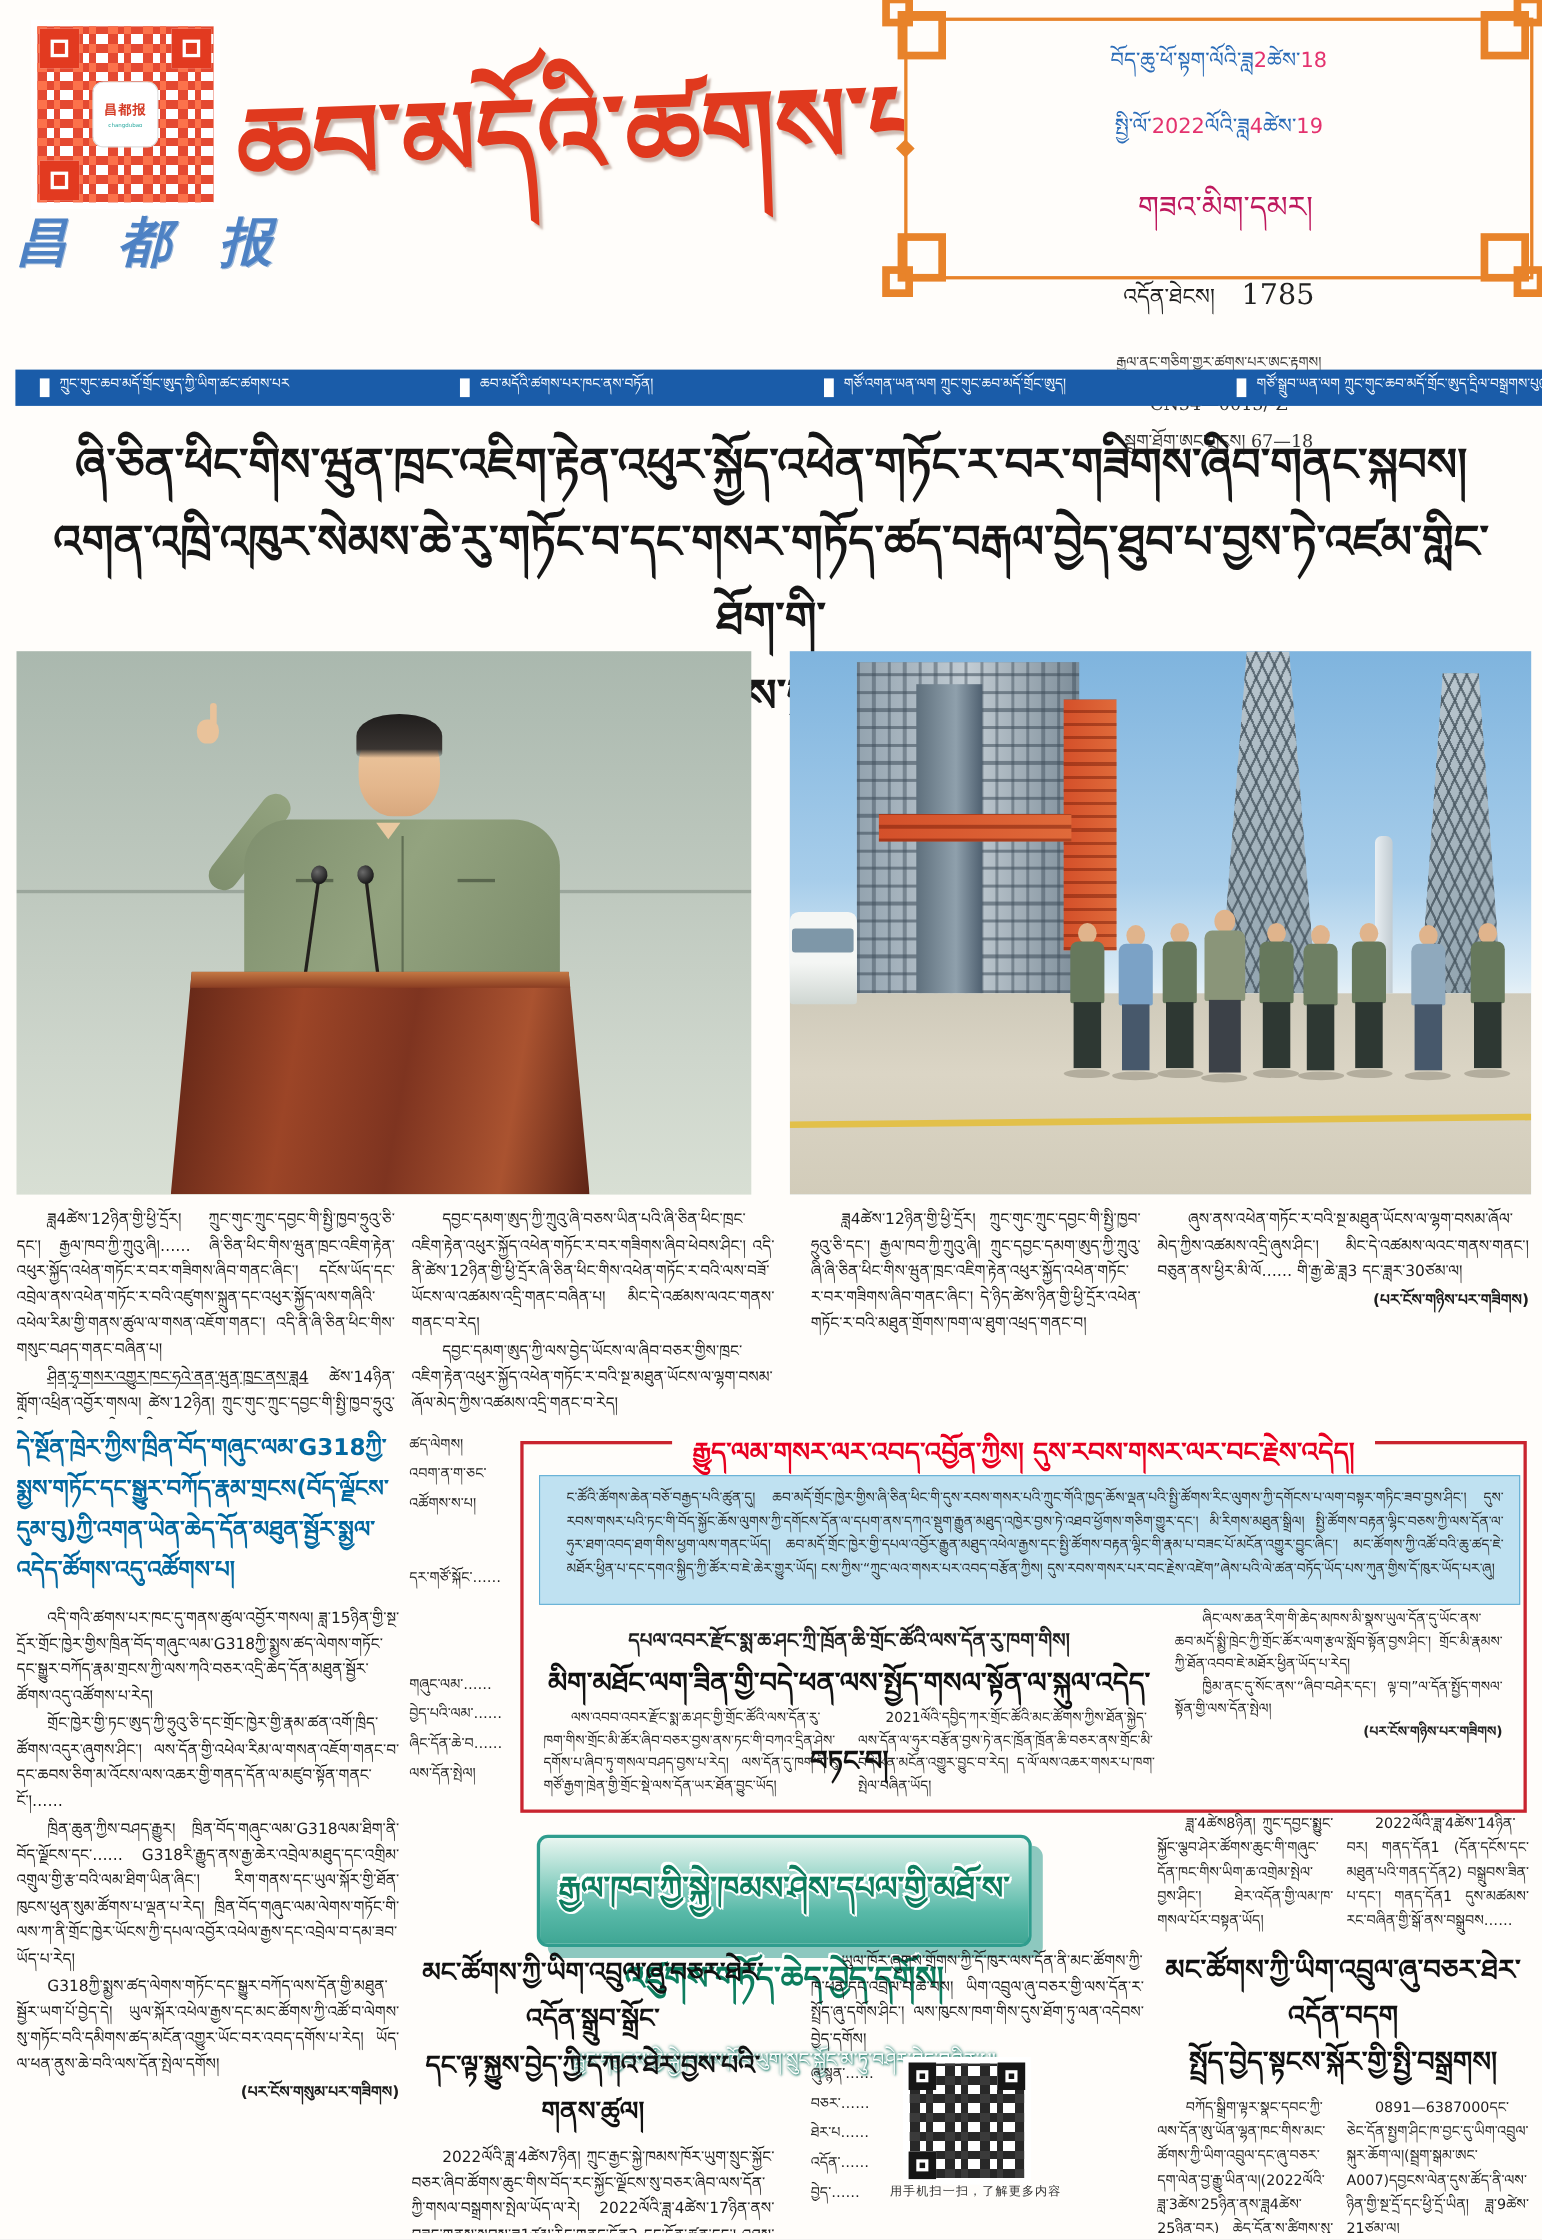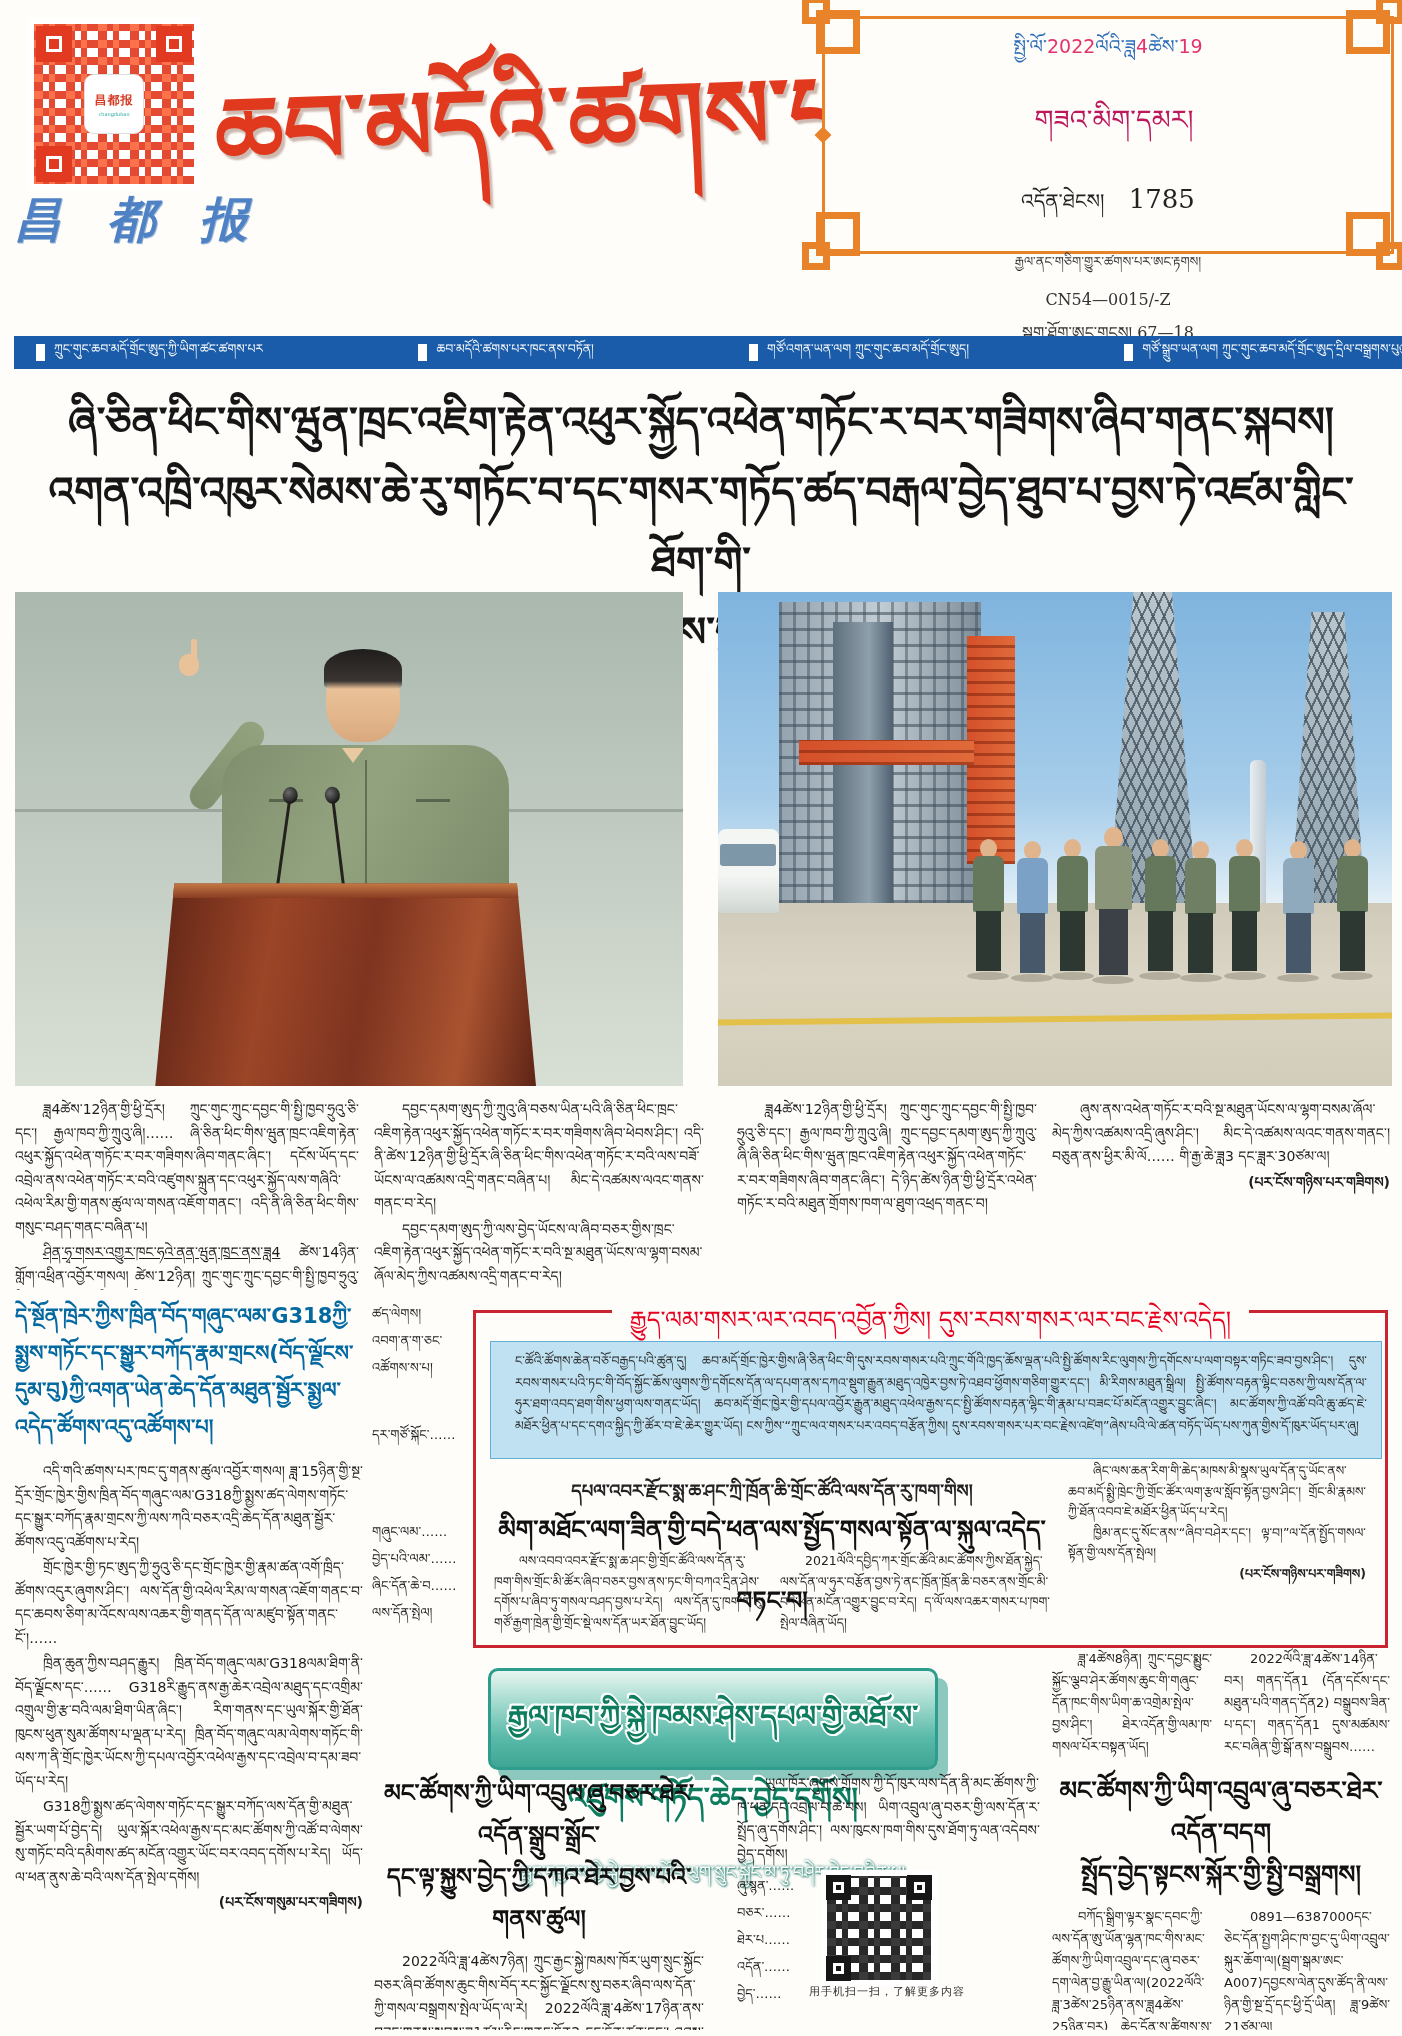--- a/index.html
+++ b/index.html
@@ -97,21 +97,21 @@
   
   .col{font-size:14px;line-height:23.5px;text-align:justify;color:#1c1c1c;}
   .col p{margin:0 0 2px;text-indent:2em;}
   .u{text-decoration:underline;}
   .see{font-weight:bold;text-align:right;text-indent:0;}
   .art-headline{font-weight:bold;font-size:21px;line-height:37px;color:#0369a1;text-align:justify;}
   .gutter{font-size:13px;line-height:27px;color:#1c1c1c;}
   
   .redbox{border:3px solid #c9242f;background:#fffdfa;}
   .redbox-title{position:absolute;left:0;right:0;top:-20px;text-align:center;}
-  .redbox-title span{display:inline-block;background:#fffdfa;padding:0 18px;color:#e8001f;font-weight:normal;font-size:24px;}
+  .redbox-title span{display:inline-block;background:#fffdfa;padding:0 18px;color:#e8001f;font-weight:bold;font-size:24px;}
   .bluebox{position:absolute;background:#bfe1f1;border:1px solid #62aed4;
     font-size:12.5px;line-height:21.5px;text-align:justify;color:#2a2a2a;padding:8px 14px;}
   .kicker{position:absolute;text-align:center;font-size:18px;font-weight:bold;color:#222;}
   .rb-headline{position:absolute;text-align:center;font-size:25px;font-weight:bold;color:#111;}
   .rb-col{position:absolute;font-size:12.5px;line-height:20.5px;text-align:justify;color:#222;}
   .rb-col p{margin:0;text-indent:2em;}
   
   .banner{border:3px solid #2f9d8e;border-radius:10px;
     background:linear-gradient(180deg,#e8f6f0 0%,#9fd8cc 35%,#58b9a8 70%,#3fa694 100%);
     box-shadow:10px 10px 0 rgba(47,157,142,.55);text-align:center;padding-top:12px;}
@@ -136,20 +136,23 @@
       <span class="sub">changdubao</span>
     </div>
   </div>
 
   <div class="abs cn-title" style="left:14px;top:188px;">昌 都 报</div>
 
   <div class="abs masthead" style="left:215px;top:52px;">ཆབ་མདོའི་ཚགས་པར།</div>
 
   <div class="abs infobox" style="left:822px;top:16px;width:566px;height:232px;">
     <div class="diamond"></div>
+    <div class="inf-l1">
+      <span>བོད་ཆུ་ཕོ་སྟག་ལོའི་ཟླ</span><span class="num">2</span><span>ཚེས་</span><span class="num">18</span>
+    </div>
     <div class="inf-l2">
       <span>སྤྱི་ལོ་</span><span class="num">2022</span><span>ལོའི་ཟླ</span><span class="num">4</span><span>ཚེས་</span><span class="num">19</span>
     </div>
     <div class="inf-weekday">གཟའ་མིག་དམར།</div>
     <div class="inf-issue">
       <span>འདོན་ཐེངས།</span>
       <span class="no">1785</span>
     </div>
     <div class="inf-small">རྒྱལ་ནང་གཅིག་གྱུར་ཚགས་པར་ཨང་རྟགས།</div>
     <div class="inf-code">CN54—0015/-Z</div>

